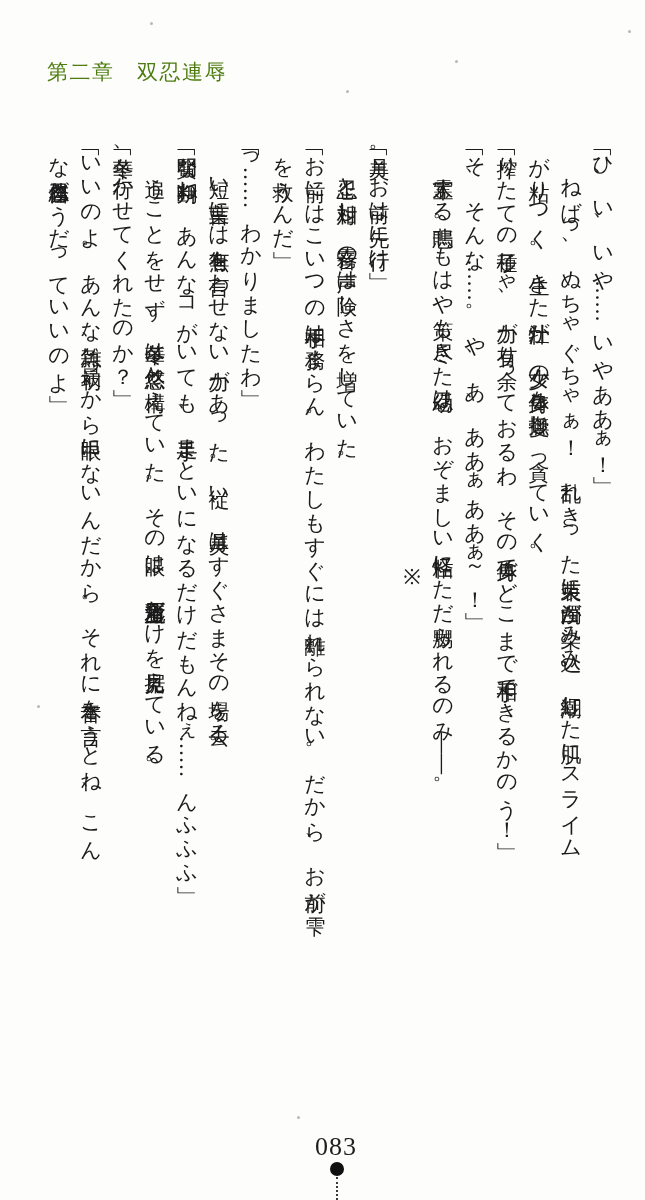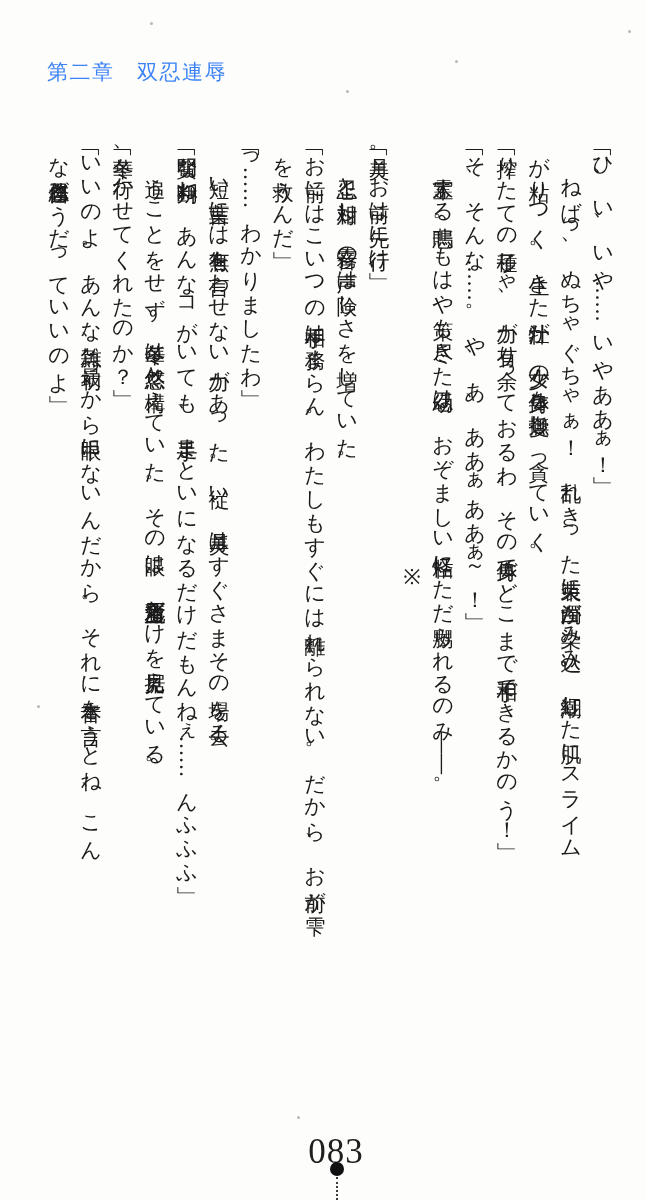--- a/index.html
+++ b/index.html
@@ -3,39 +3,39 @@
 <meta charset="utf-8">
 <style>
   html, body { margin:0; padding:0; }
   body {
     width:645px; height:1200px; position:relative; overflow:hidden;
     background:#fdfdfb;
     font-family:"DejaVu Serif","Liberation Serif",serif;
   }
   .chapter-header {
     position:absolute; left:47px; top:58px;
-    font-size:21px; color:#3b82f6; letter-spacing:1.5px;
+    font-size:21px; color:#4d7c0f; letter-spacing:1.5px;
     white-space:pre;
   }
   .text-block {
     position:absolute; top:142px; right:26px; height:868px;
     writing-mode:vertical-rl; text-orientation:mixed;
     font-size:21px; color:#1b1b1b;
   }
   .text-block p {
     margin:0; padding:0;
     line-height:32px;
     letter-spacing:0px;
     white-space:pre-wrap;
   }
   .scene-break { text-align:center; }
   .page-number {
     position:absolute; left:336px; top:1132px;
     transform:translateX(-50%);
-    font-size:35px; color:#1f1f1f; letter-spacing:1px;
+    font-size:26px; color:#1f1f1f; letter-spacing:1px;
     font-family:"Liberation Serif","DejaVu Serif",serif;
   }
   .footer-dot {
     position:absolute; left:330px; top:1162px;
     width:14px; height:14px; border-radius:50%;
     background:#101010;
   }
   .footer-dotline {
     position:absolute; left:336px; top:1177px;
     height:23px; width:0;

